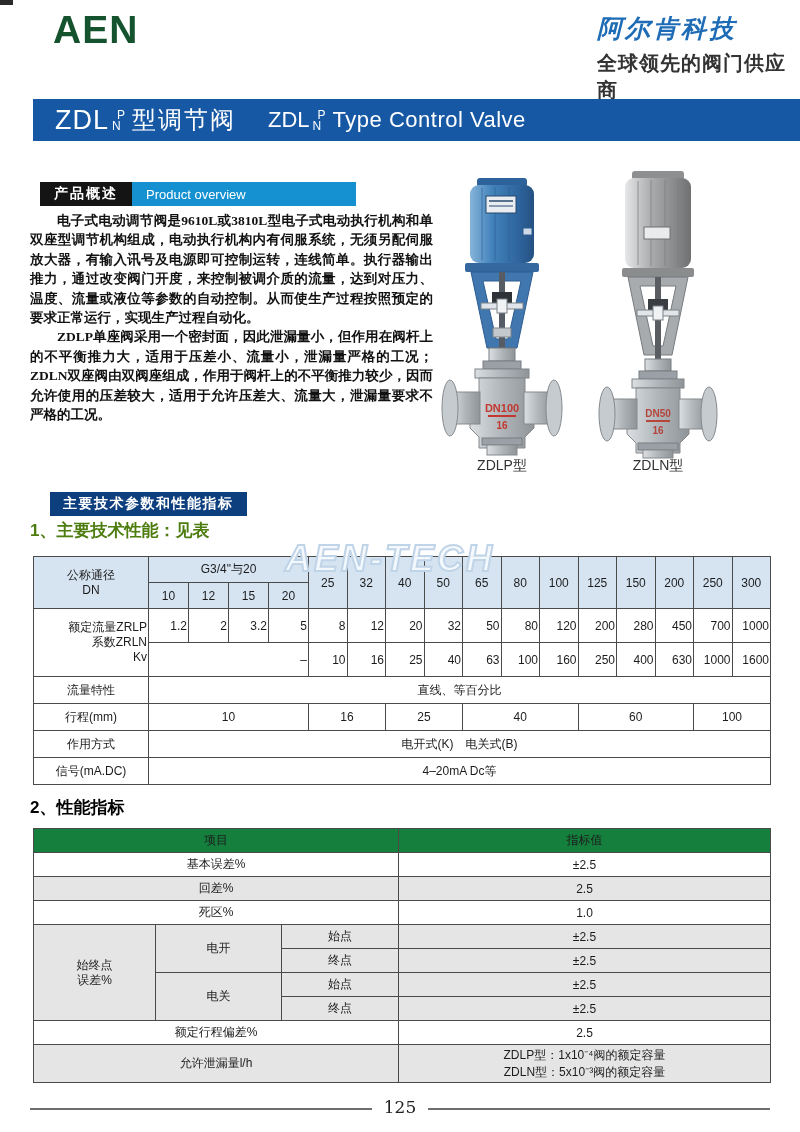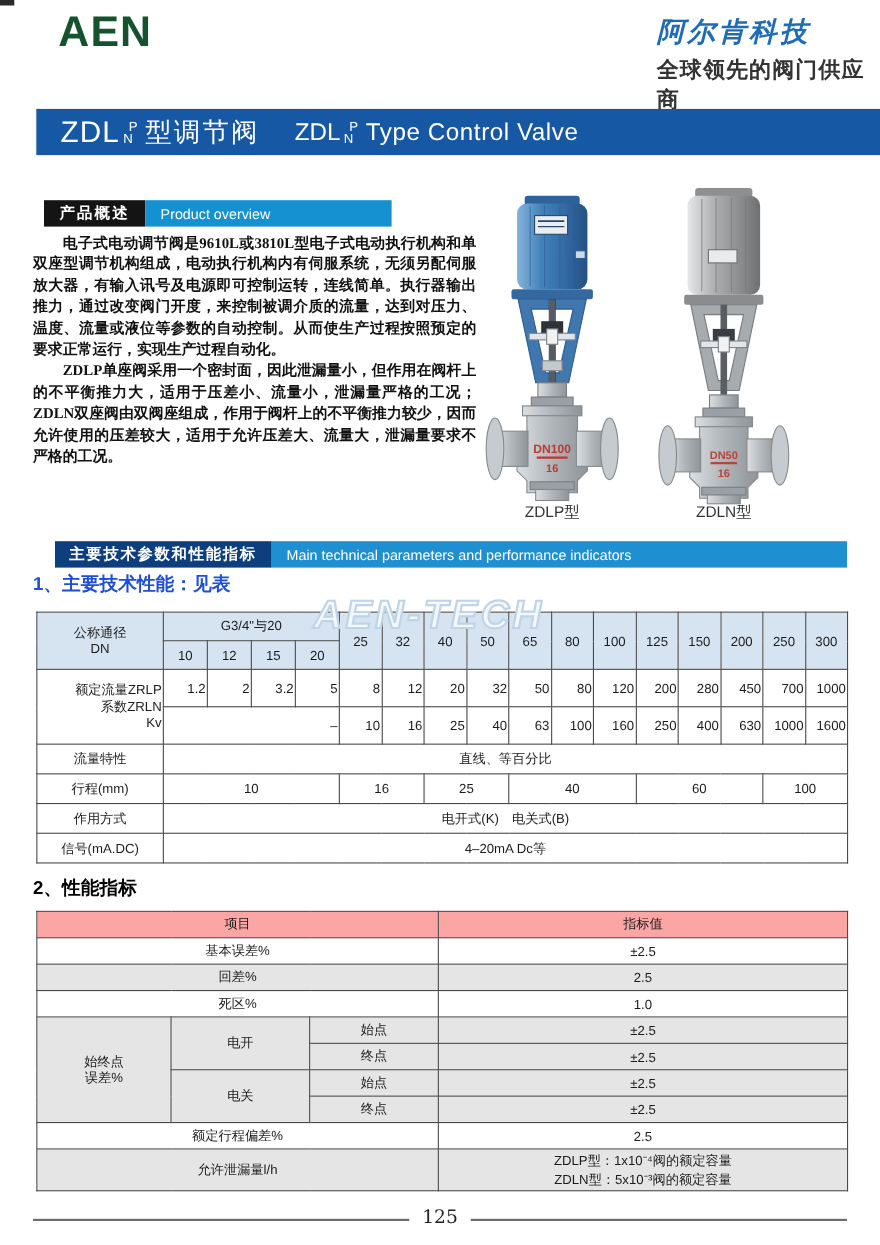--- a/index.html
+++ b/index.html
@@ -54,21 +54,21 @@
   .lbl-zdlp { left:437px; width:130px; }
   .lbl-zdln { left:588px; width:140px; }
 
   
   .sec2-bar { position:absolute; left:30px; top:492px; width:740px; height:24px; display:flex;padding-left:20px; }
   .sec2-navy { background:#0d3e7d; color:#fff; font-size:14px; font-weight:bold;
     display:flex; align-items:center; padding:0 13px; letter-spacing:1.5px; }
   .sec2-blue { background:#1e8fd0; color:#fff; font-size:13px; flex:1;
     display:flex; align-items:center; padding-left:14px; }
 
-  .h1-line { position:absolute; left:30px; top:519px; font-size:17px; font-weight:bold; color:#1d4ed8; }
+  .h1-line { position:absolute; left:30px; top:519px; font-size:17px; font-weight:bold; color:#4d7c0f; }
   .h2-line { position:absolute; left:30px; top:796px; font-size:17px; font-weight:bold; color:#000; }
 
   
   table { border-collapse:collapse; table-layout:fixed; }
   td { border:1px solid #4a4a4a; text-align:center; vertical-align:middle;
        font-size:12px; color:#1c1c1c; padding:0 1px; overflow:hidden; }
   .blk { display:block; line-height:15px; }
 
   #table1 { position:absolute; left:33px; top:556px; width:737px; }
   #table1 tr.hd td { background:#d6e4f2; }
@@ -76,21 +76,21 @@
   #table1 tr.r34 td { height:34px;text-align:right; }
   #table1 tr.r27 td { height:27px; }
   .watermark {
     position:absolute; left:285px; top:538px; z-index:5; pointer-events:none;
     font-size:36px; font-weight:bold; font-style:italic; letter-spacing:3px;
     color:rgba(244,249,253,0.95); -webkit-text-stroke:2px #c0d4e8;
   }
 
   #table2 { position:absolute; left:33px; top:828px; width:737px; }
   #table2 tr td { height:24px; }
-  #table2 tr.hd td { background:#fca5a5; }
+  #table2 tr.hd td { background:#15803d; }
   #table2 tr.gray td { background:#e5e5e5; }
   #table2 tr.leak td { height:38px; background:#e5e5e5; }
   .leak-line { display:block; line-height:17px; text-align:center; }
 
   
   .footer-line { position:absolute; top:1108px; height:0; border-top:2px solid #6e6e6e; }
   .fl-left { left:30px; width:342px; }
   .fl-right { left:428px; width:342px; }
   .page-num { position:absolute; left:372px; top:1097px; width:56px; text-align:center;
     font-size:17px; color:#222; font-family:"DejaVu Serif", serif; }
@@ -212,21 +212,20 @@
   <text x="70" y="254" font-size="10" font-weight="bold" fill="#b6453c" text-anchor="middle">DN50</text>
   <line x1="58" y1="258" x2="82" y2="258" stroke="#b6453c" stroke-width="2"></line>
   <text x="70" y="271" font-size="10" font-weight="bold" fill="#b6453c" text-anchor="middle">16</text>
   <rect x="50" y="280" width="40" height="7" fill="#9aa0a5" stroke="#787e82"></rect>
   <rect x="55" y="287" width="30" height="8" fill="url(#grayBody)" stroke="#85898c"></rect>
 </svg>
 <div class="valve-label lbl-zdln">ZDLN型</div>
 
 <div class="sec2-bar">
   <div class="sec2-navy">主要技术参数和性能指标</div>
-  <div class="sec2-blue">Main technical parameters and performance indicators</div>
 </div>
 
 <div class="h1-line">1、主要技术性能：见表</div>
 
 <table id="table1">
   <colgroup>
     <col style="width:115px">
     <col style="width:40px">
       <col style="width:40px">
       <col style="width:40px">

